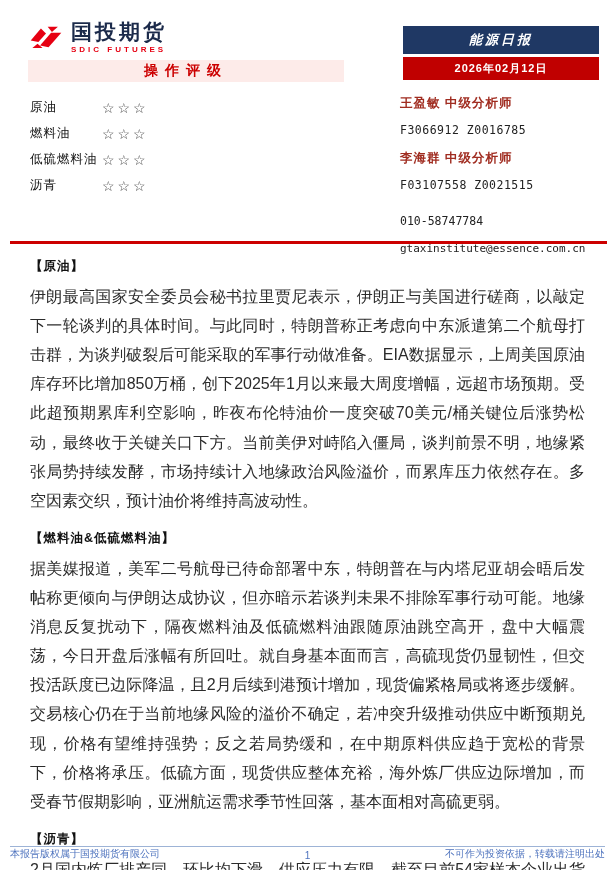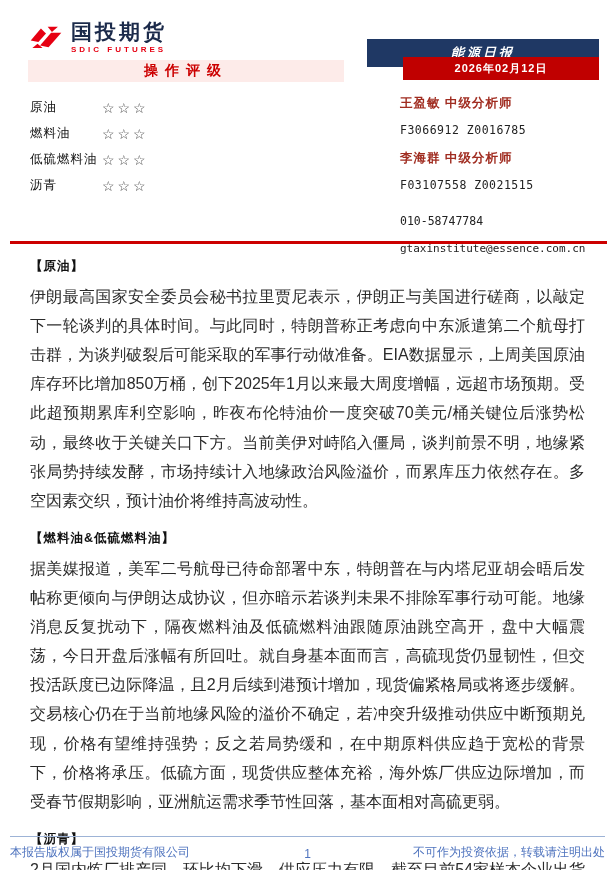--- a/index.html
+++ b/index.html
@@ -14,21 +14,21 @@
     overflow: hidden;
   }
 
   
   .logo { position: absolute; top: 20px; left: 28px; display: flex; align-items: center; gap: 7px; }
   .logo-mark { width: 36px; height: 34px; flex: 0 0 auto; }
   .logo-cn { font-size: 21px; font-weight: bold; color: #1b2a4a; letter-spacing: 3px; line-height: 1.1; }
   .logo-en { font-size: 8px; color: #e60012; letter-spacing: 3px; margin-top: 2px; font-weight: bold; }
 
   .report-type {
-    position: absolute; top: 39px; right: 16px; width: 232px;
+    position: absolute; top: 26px; right: 16px; width: 196px;
     background: #1f3864; color: #ffffff; font-weight: bold; font-style: italic;
     text-align: center; font-size: 13px; padding: 5px 0; letter-spacing: 3px;
   }
   .date-box {
     position: absolute; top: 57px; right: 16px; width: 196px;
     background: #c00000; color: #ffffff; text-align: center;
     font-size: 11px; padding: 4px 0; font-weight: bold; letter-spacing: 1px;
   }
 
   
@@ -53,23 +53,23 @@
   .red-divider { position: absolute; top: 241px; left: 10px; right: 8px; height: 2.5px; background: #cc0000; }
 
   
   .content { position: absolute; top: 258px; left: 30px; right: 30px; }
   .section-title { font-size: 12.5px; color: #111111; font-weight: bold; margin: 0 0 7px 0; letter-spacing: 1px; }
   .section-body { font-size: 16px; line-height: 1.82; text-align: justify; color: #2b2b2b; margin: 0 0 15px 0; }
 
   
   .footer {
     position: absolute; left: 10px; right: 10px; bottom: 9px;
-    border-top: 1px solid #9db3d6; padding-top: 7px;
+    border-top: 1px solid #9db3d6; 
     display: flex; justify-content: space-between; align-items: flex-end;
-    color: #4e73be; font-size: 12px;
+    color: #4e73be; font-size: 10px;
   }
   .footer .page-num { position: absolute; left: 50%; transform: translateX(-50%); }
 </style>
 </head>
 <body>
 
 <div class="page">
 
   <div class="logo">
     <svg class="logo-mark" viewBox="0 0 40 40" xmlns="http://www.w3.org/2000/svg">

